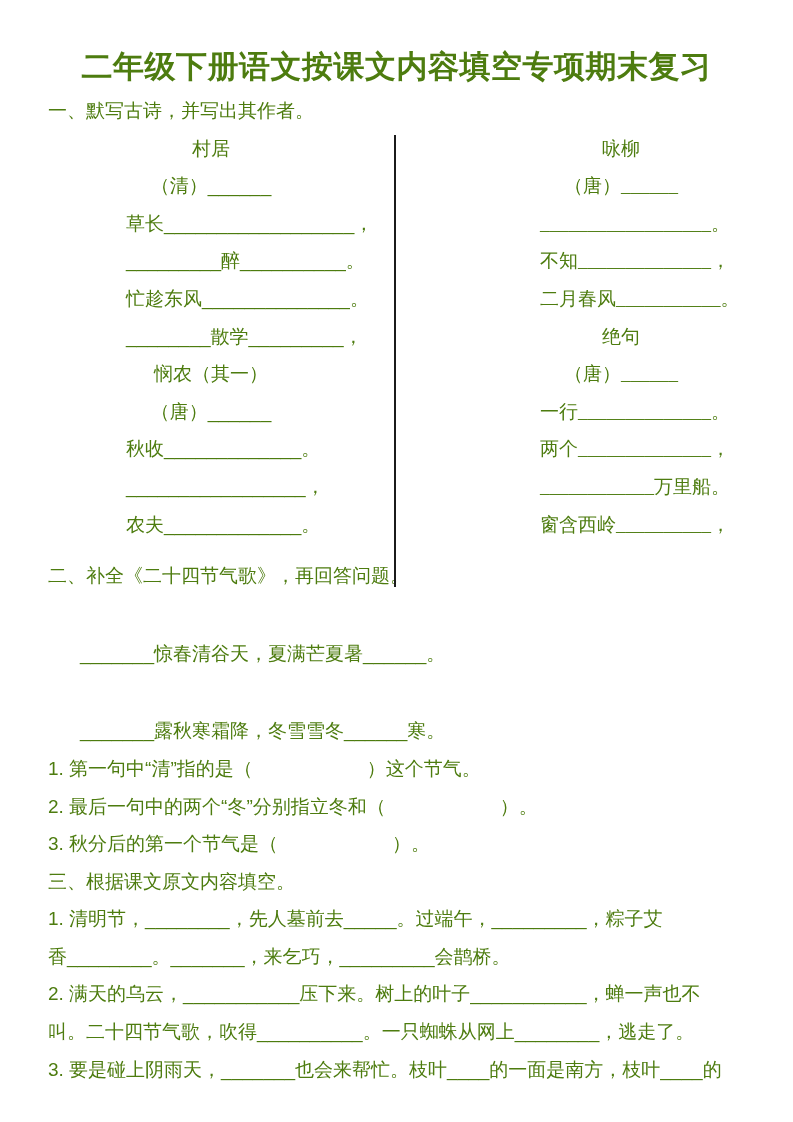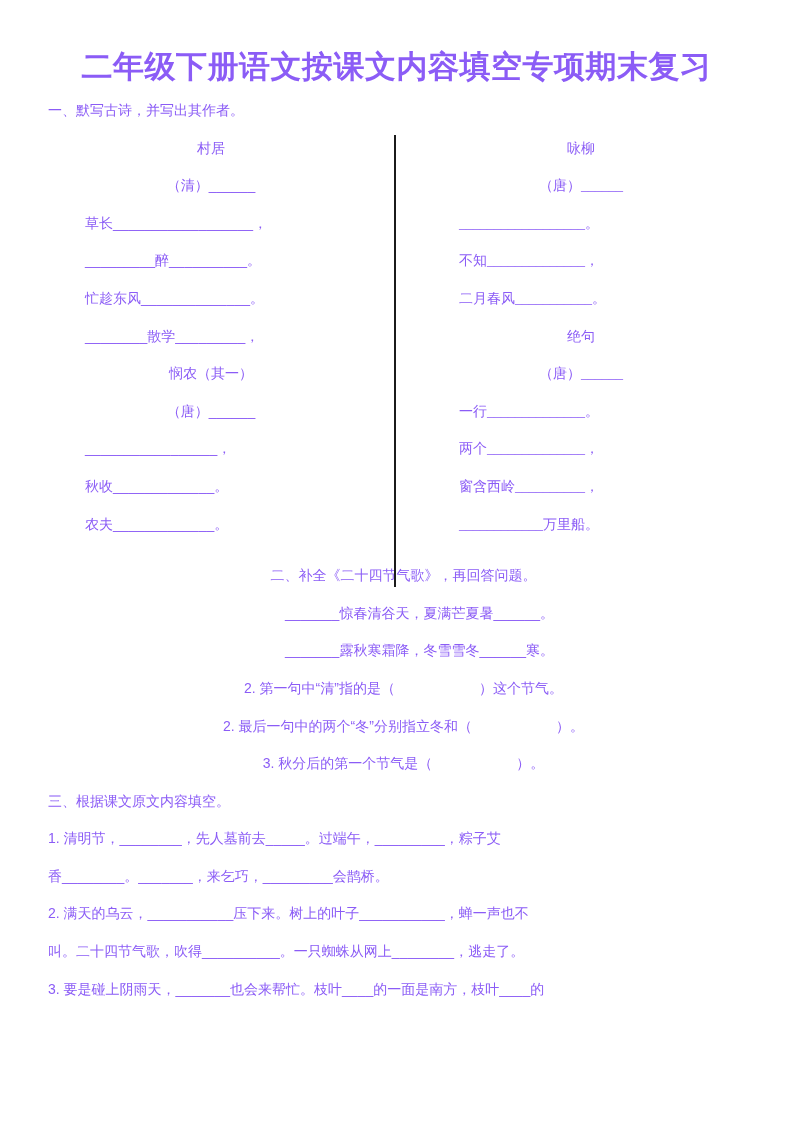--- a/index.html
+++ b/index.html
@@ -6,76 +6,79 @@
     margin: 0;
     padding: 0;
     background: #e9e9e9;
   }
   .page {
     position: relative;
     width: 793px;
     height: 1122px;
     margin: 0 auto;
     background: #ffffff;
-    color: #8b5cf6;
+    color: #4d7c0f;
     font-family: "Liberation Sans", "DejaVu Sans", sans-serif;
     overflow: hidden;
   }
   .doc-title {
     margin: 0;
     padding-top: 48px;
     text-align: center;
     font-size: 31px;
     font-weight: 800;
     letter-spacing: 0.5px;
     line-height: 38px;
   }
   .content {
     padding: 6px 34px 0 48px;
-    font-size: 14px;
+    font-size: 19px;
     line-height: 37.6px;
   }
   .sec-heading {
     white-space: nowrap;
   }
   
   .poem-grid {
     display: flex;
     position: relative;
+    gap: 40px;
   }
   .pcol-left {
     flex: none;
     width: 347px;
   }
   .pcol-right {
     flex: 1;
     font-family: Liberation Serif, serif;
   }
   .pcol-left .poem { width: 252px; margin-left: 37px; }
   .pcol-right .poem { width: 244px; margin-left: 64px; }
   .poem-title, .poem-author {
     text-align: center;
     white-space: nowrap;
   }
   .poem-line {
     white-space: nowrap;
+    margin-left: 41px;
   }
   .vdivider {
     position: absolute;
     left: 346px;
     top: 5px;
     width: 2px;
     height: 452px;
     background: #1b1b1b;
   }
   
-  .sec2 { margin-top: 14px; text-align: center; }
+  .sec2 { margin-top: 14px; }
   .song-line {
     padding-left: 32px;
     white-space: nowrap;
+    margin-top: 40px;
   }
   .question-line { white-space: nowrap; }
   
   .fill-line { white-space: nowrap; }
 </style>
 </head>
 <body>
 
 <div class="page">
 
@@ -93,22 +96,22 @@
           <div class="poem-author">（清）______</div>
           <div class="poem-line">草长__________________，</div>
           <div class="poem-line">_________醉__________。</div>
           <div class="poem-line">忙趁东风______________。</div>
           <div class="poem-line">________散学_________，</div>
         </div>
 
         <div class="poem">
           <div class="poem-title">悯农（其一）</div>
           <div class="poem-author">（唐）______</div>
+          <div class="poem-line">秋收_____________。</div>
           <div class="poem-line">_________________，</div>
-          <div class="poem-line">秋收_____________。</div>
           <div class="poem-line">农夫_____________。</div>
         </div>
 
       </div>
 
       <div class="vdivider"></div>
 
       <div class="pcol-right">
 
         <div class="poem">
@@ -117,32 +120,32 @@
           <div class="poem-line">__________________。</div>
           <div class="poem-line">不知______________，</div>
           <div class="poem-line">二月春风___________。</div>
         </div>
 
         <div class="poem">
           <div class="poem-title">绝句</div>
           <div class="poem-author">（唐）______</div>
           <div class="poem-line">一行______________。</div>
           <div class="poem-line">两个______________，</div>
+          <div class="poem-line">____________万里船。</div>
           <div class="poem-line">窗含西岭__________，</div>
-          <div class="poem-line">____________万里船。</div>
         </div>
 
       </div>
     </div>
 
     <div class="sec2">
       <div class="sec-heading">二、补全《二十四节气歌》，再回答问题。</div>
       <div class="song-line">_______惊春清谷天，夏满芒夏暑______。</div>
       <div class="song-line">_______露秋寒霜降，冬雪雪冬______寒。</div>
-      <div class="question-line">2. 第一句中“清”指的是（　　　　　　）这个节气。</div>
+      <div class="question-line">1. 第一句中“清”指的是（　　　　　　）这个节气。</div>
       <div class="question-line">2. 最后一句中的两个“冬”分别指立冬和（　　　　　　）。</div>
       <div class="question-line">3. 秋分后的第一个节气是（　　　　　　）。</div>
     </div>
 
     <div class="sec3">
       <div class="sec-heading">三、根据课文原文内容填空。</div>
       <div class="fill-item">
         <div class="fill-line">1. 清明节，________，先人墓前去_____。过端午，_________，粽子艾</div>
         <div class="fill-line">香________。_______，来乞巧，_________会鹊桥。</div>
       </div>

